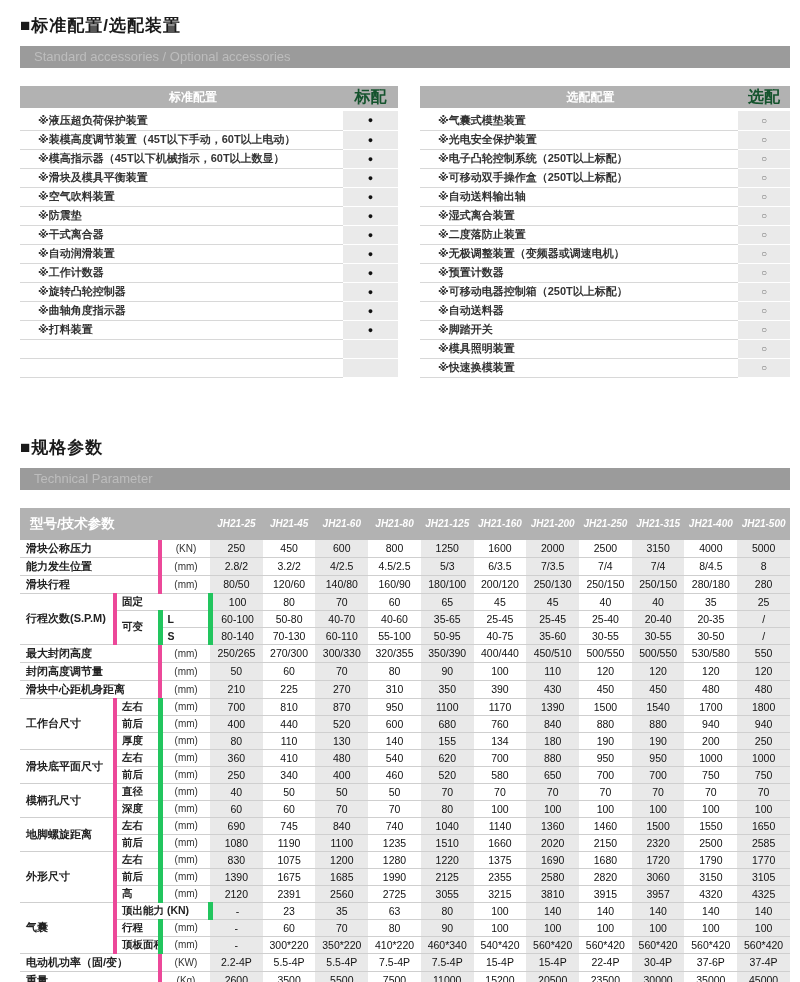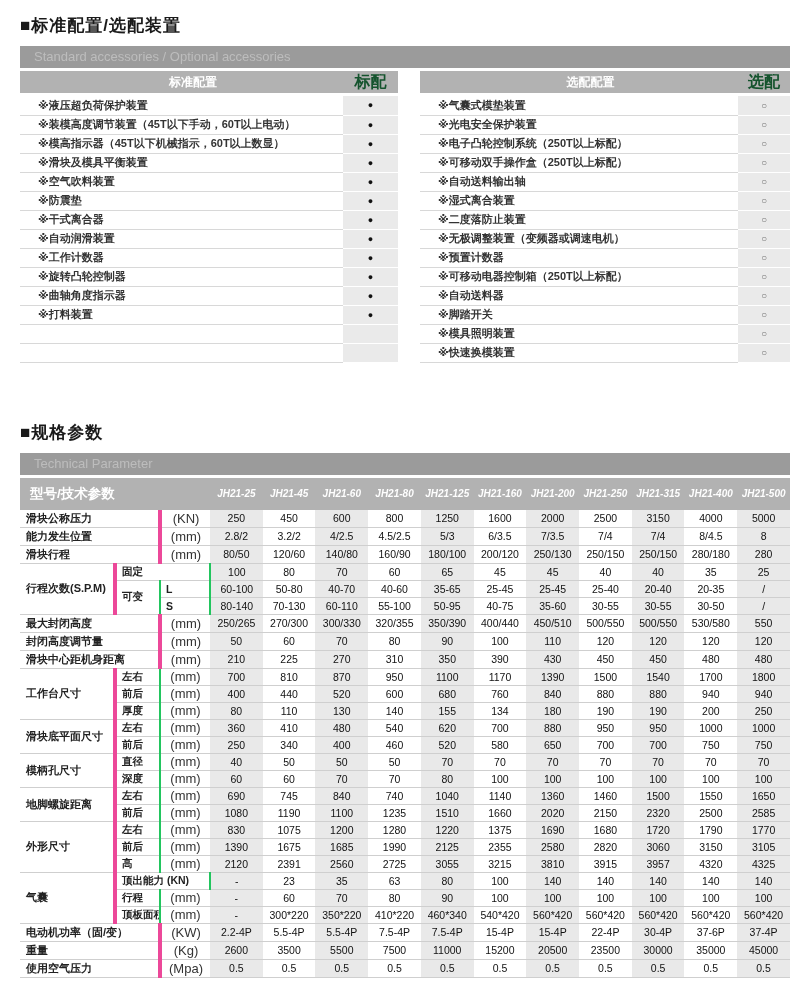--- a/index.html
+++ b/index.html
@@ -1,40 +1,40 @@
 <!DOCTYPE html>
 <html><head>
 <meta charset="utf-8">
 <style>
   html,body{margin:0;padding:0;background:#fff;}
   body{font-family:"Liberation Sans","DejaVu Sans",sans-serif;color:#111;}
   .page{width:800px;height:982px;box-sizing:border-box;padding:8px 10px 0 20px;overflow:hidden;background:#fff;}
   .content{width:770px;}
   .sec-heading{font-size:17px;font-weight:bold;color:#1a1a1a;margin:6px 0 9px 0;letter-spacing:1px;}
-  .en-bar{height:22px;line-height:22px;background:#9b9b9b;color:#bdbdbd;font-size:13px;padding-left:14px;margin-bottom:3px;}
+  .en-bar{height:22px;line-height:22px;background:#9b9b9b;color:#bdbdbd;font-size:13px;padding-left:14px;margin-bottom:18px;}
   
   .acc{display:flex;gap:22px;}
   .acc table{border-collapse:collapse;table-layout:fixed;}
   .acc td{box-sizing:border-box;}
   .acc .hd{background:#b2b2b2;color:#fff;font-weight:bold;font-size:12px;height:22px;padding-left:24px;text-align:center;}
   .acc .hdm{background:#b2b2b2;color:#14532d;font-weight:bold;font-size:16px;text-align:center;padding:0;}
   .acc .spacer td{height:3px;background:#fff;}
   .acc .it{font-size:11px;font-weight:bold;color:#333;height:19px;padding:0 0 0 18px;border-bottom:1px solid #d8d8d8;text-align:left;white-space:nowrap;overflow:hidden;margin-top:42px;}
   .acc .mk{background:#eaeaea;text-align:center;border-bottom:1px solid #fff;padding:0;}
   .acc .mk.std{font-size:9px;color:#111;}
   .acc .mk.opt{font-size:10px;color:#777;}
   
   table.spec{border-collapse:collapse;table-layout:fixed;width:770px;}
   .spec td{box-sizing:border-box;overflow:hidden;white-space:nowrap;}
   .spec .ml{background:#b2b2b2;color:#fff;font-size:13.5px;font-weight:bold;text-align:left;padding-left:10px;height:32px;}
   .spec .mh{background:#b2b2b2;color:#fefefe;font-style:italic;font-weight:bold;font-size:10px;text-align:center;height:32px;padding:0;}
   .spec tbody td{height:17px;border-bottom:1px solid #cfcfcf;}
   .spec .lbl{font-weight:bold;font-size:11px;color:#222;text-align:left;padding-left:6px;border-right:4px solid #ec4899;}
-  .spec .sub{font-weight:bold;font-size:10.5px;color:#222;text-align:left;padding-left:5px;border-right:2px solid #22c55e;}
-  .spec .unit{font-size:13px;color:#333;text-align:center;padding:0;}
+  .spec .sub{font-weight:bold;font-size:10.5px;color:#222;text-align:left;padding-left:5px;border-right:5px solid #22c55e;}
+  .spec .unit{font-size:10px;color:#333;text-align:center;padding:0;}
   .spec .val{font-size:10.5px;color:#111;text-align:center;padding:0;}
   .spec .shade{background:#e9e9e9;}
   .sec2{margin-top:58px;}
 </style>
 </head>
 <body>
 
 <div class="page">
   <div class="content">
 

